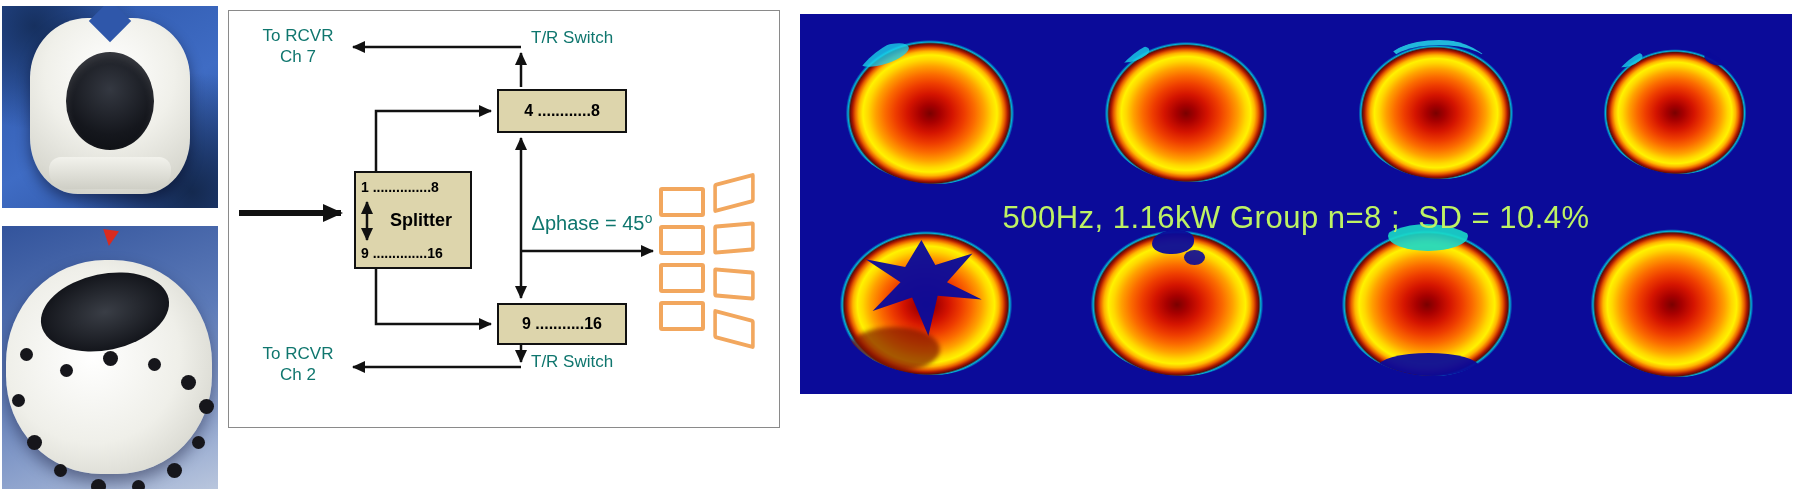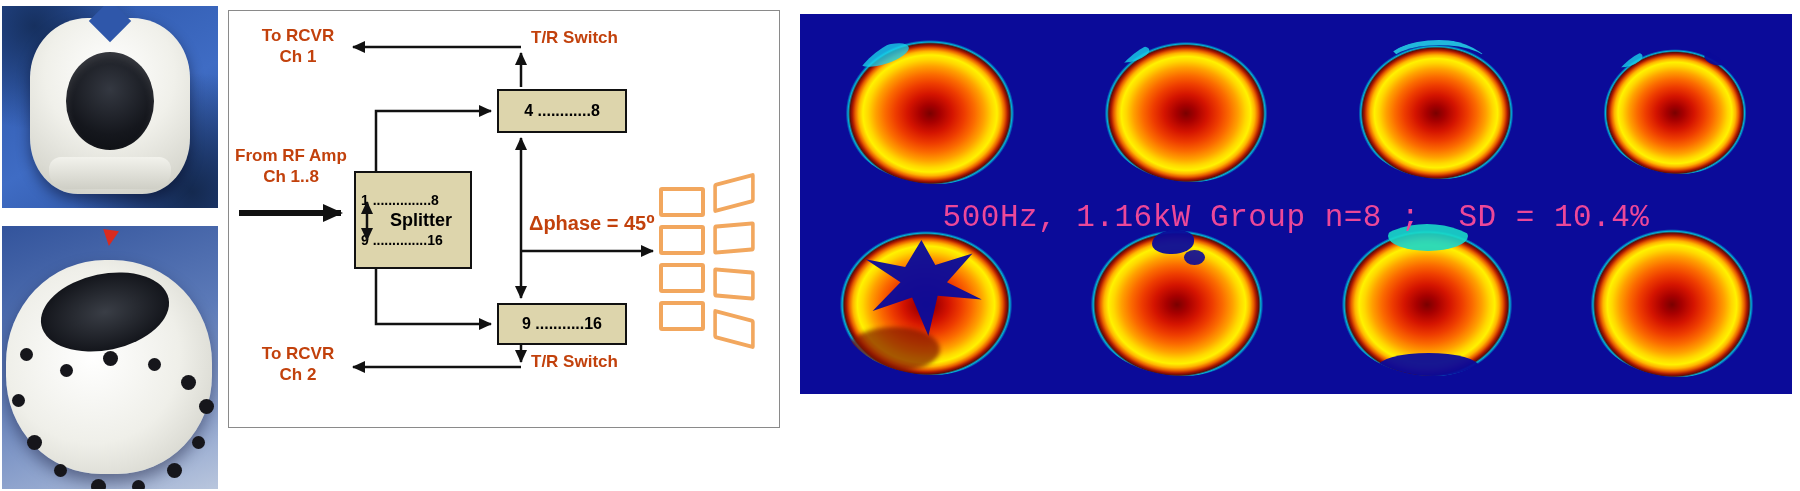--- a/index.html
+++ b/index.html
@@ -67,35 +67,35 @@
       172px 88px 0 0 #16161b, 180px 52px 0 1px #16161b, 40px 16px 0 0 #16161b,
       84px 4px 0 1px #16161b, 128px 10px 0 0 #16161b, 162px 28px 0 1px #16161b;
   }
 
   
   .diagram {
     position:absolute; left:228px; top:10px; width:550px; height:416px;
     background:#fff; border:1px solid #8a8a8a;
   }
   .wires { position:absolute; left:0; top:0; pointer-events:none; }
-  .lbl { position:absolute; font-weight:700; font-size:17px; line-height:21px; color:#c2410c; }
+  .lbl { position:absolute; font-weight:400; font-size:17px; line-height:21px; color:#0f766e; }
   .lbl-rcvr-top    { left:16px;  top:14px;  width:106px; text-align:center; }
   .lbl-tr-top      { left:302px; top:16px; }
   .lbl-rfamp       { left:0px;   top:134px; width:124px; text-align:center; }
   .lbl-dphase      { left:296px; top:202px; width:134px; text-align:center; font-size:20px; }
   .lbl-tr-bottom   { left:302px; top:340px; }
   .lbl-rcvr-bottom { left:16px;  top:332px; width:106px; text-align:center; }
 
   .tanbox {
     position:absolute; background:var(--box-fill,#ddd5ac); border:2.5px solid #111;
     font-weight:700; color:#000; box-sizing:border-box;
   }
   .box-top    { left:268px; top:78px;  width:130px; height:44px; display:flex; align-items:center; justify-content:center; font-size:16px; }
   .box-bottom { left:268px; top:292px; width:130px; height:42px; display:flex; align-items:center; justify-content:center; font-size:16px; }
-  .splitter   { left:125px; top:160px; width:118px; height:98px; display:flex; flex-direction:column; justify-content:space-between; padding:19px 5px; font-size:14px; }
+  .splitter   { left:125px; top:160px; width:118px; height:98px; display:flex; flex-direction:column; justify-content:space-between; padding:6px 5px; font-size:14px; }
   .sp-mid     { text-align:center; padding-left:16px; font-size:18px; }
 
   .coil-array { position:absolute; left:430px; top:176px; display:flex; gap:6px; }
   .cacol { display:flex; flex-direction:column; }
   .ca-left  { gap:8px; }
   .ca-right { justify-content:space-between; height:166px; margin-top:-9px; }
   .ce, .cep {
     width:38px; height:22px; background:#fff; border-radius:3px;
     border:4px solid var(--accent-orange,#f2a75e);
   }
@@ -107,21 +107,21 @@
   
   .heatmap-panel {
     position:absolute; left:800px; top:14px; width:992px; height:380px;
     background:var(--panel-navy,#0b0b99);
   }
   .brain-row { position:absolute; left:0; width:100%; display:flex; justify-content:space-around; align-items:center; }
   .row1 { top:10px;  height:170px; }
   .row2 { top:200px; height:172px; }
   .caption {
     position:absolute; top:186px; left:50%; transform:translateX(-50%); z-index:5;
-    color:#ec4899; font-size:31px; line-height:36px; white-space:pre; letter-spacing:.5px;font-family:Liberation Mono, monospace;
+    color:#bef264; font-size:31px; line-height:36px; white-space:pre; letter-spacing:.5px;
   }
   .brain {
     position:relative; overflow:hidden;
     border-radius:50% 50% 46% 54% / 55% 55% 45% 45%;
     background: radial-gradient(50% 50% at 50% 53%,
       #7a0000 0%, #a80000 12%, #d41400 26%, #ee3c00 40%, #fb6a00 52%,
       #ffa000 63%, #ffd800 72%, #fff200 78%, #ffb400 83%, #e85f00 87%,
       #a81600 90.5%, #5c0f08 93%, #00b4d8 95.2%, var(--panel-navy,#0b0b99) 98%);
   }
   .b1 { width:172px; height:150px; }
@@ -166,32 +166,28 @@
     <div class="cylinder">
       <div class="cyl-opening"></div>
       <div class="knobs"></div>
     </div>
   </div>
 
   <div class="diagram">
 
     <div class="lbl lbl-rcvr-top">
       <div>To RCVR</div>
-      <div>Ch 1</div>
+      <div>Ch 7</div>
     </div>
     <div class="lbl lbl-tr-top">T/R Switch</div>
 
     <div class="tanbox box-top">
       <span>4 ............8</span>
     </div>
 
-    <div class="lbl lbl-rfamp">
-      <div>From RF Amp</div>
-      <div>Ch 1..8</div>
-    </div>
 
     <div class="tanbox splitter">
       <div class="sp-line">1 ...............8</div>
       <div class="sp-mid">Splitter</div>
       <div class="sp-line">9 ..............16</div>
     </div>
 
     <div class="lbl lbl-dphase">Δphase = 45⁰</div>
 
     <div class="tanbox box-bottom">

